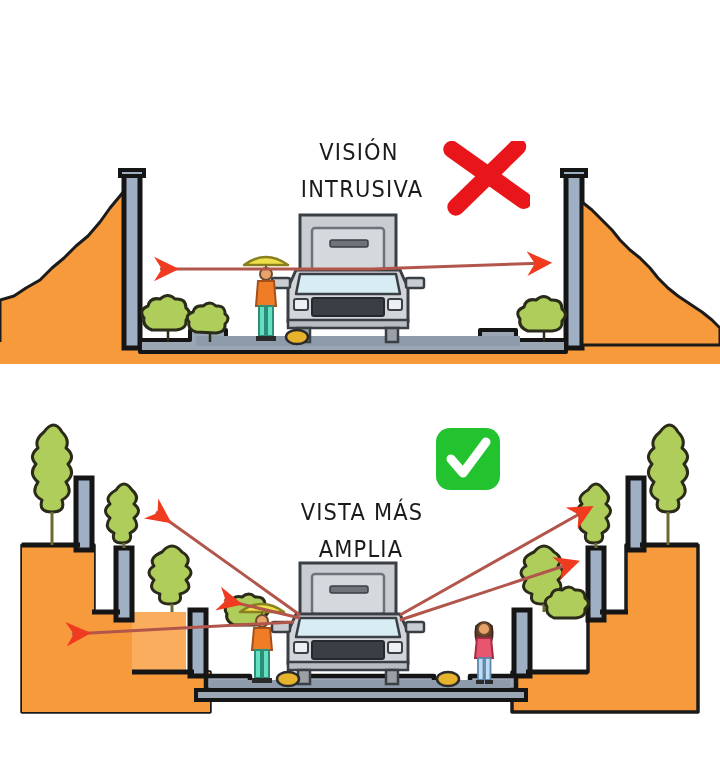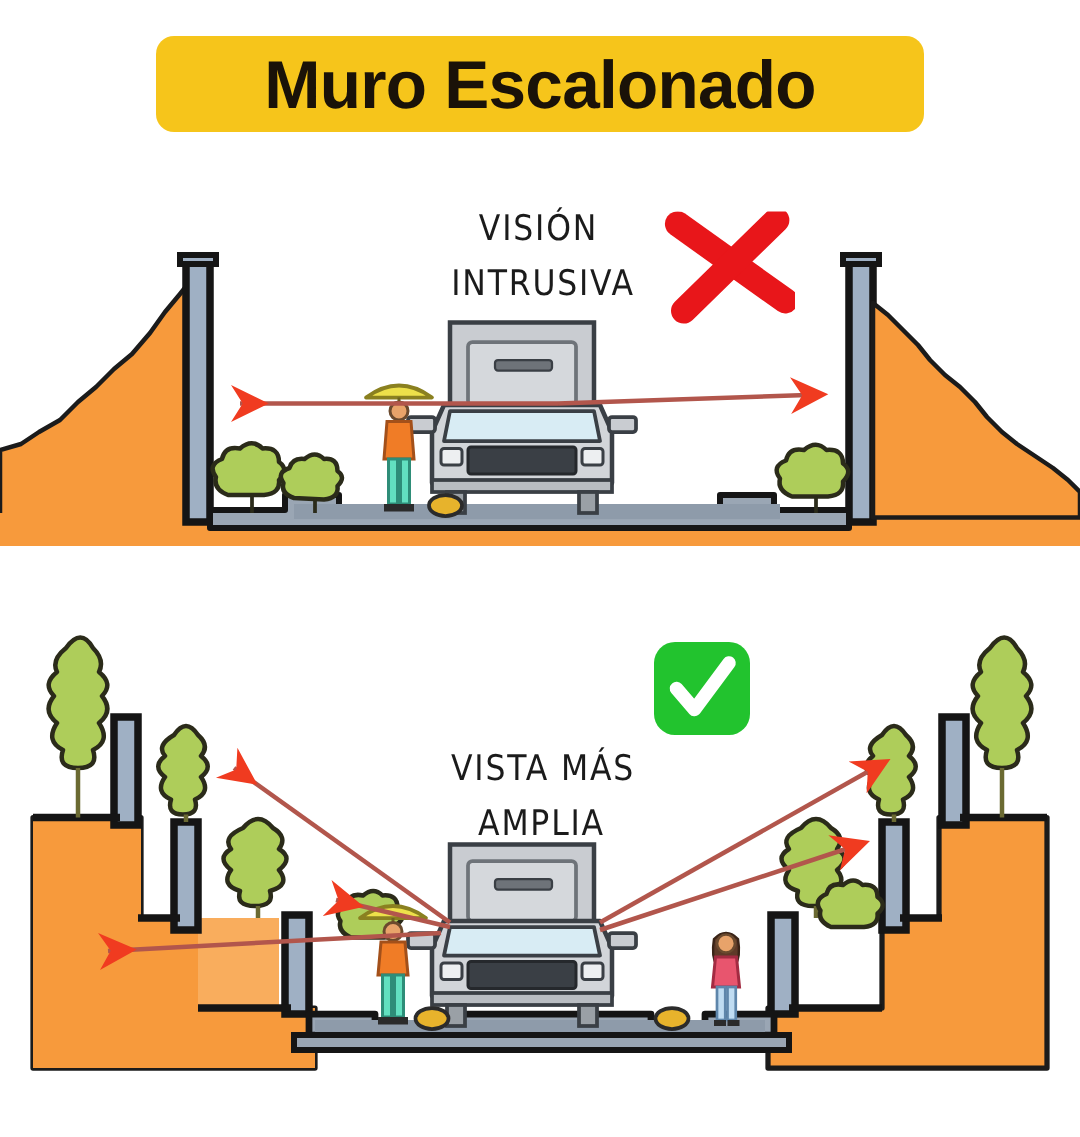--- a/index.html
+++ b/index.html
@@ -70,23 +70,20 @@
     position: absolute;
     left: 0;
     top: 0;
   }
 </style>
 </head>
 <body>
 
 <div id="stage">
 
-  <div id="title-banner" style="background: rgb(246, 197, 27);">
-    <span id="title-text" style="color: rgb(26, 18, 8);">Muro Escalonado</span>
-  </div>
 
   <svg class="scene" width="720" height="758" viewBox="0 0 720 758">
     <defs>
       <marker id="ah-left" markerWidth="9" markerHeight="9" refX="7" refY="4.5" orient="auto">
         <path d="M9,0.4 L0.6,4.5 L9,8.6 L6.4,4.5 Z" fill="#F03B20"></path>
       </marker>
       <marker id="ah-right" markerWidth="9" markerHeight="9" refX="7" refY="4.5" orient="auto">
         <path d="M0,0.4 L8.4,4.5 L0,8.6 L2.6,4.5 Z" fill="#F03B20"></path>
       </marker>
     </defs>

